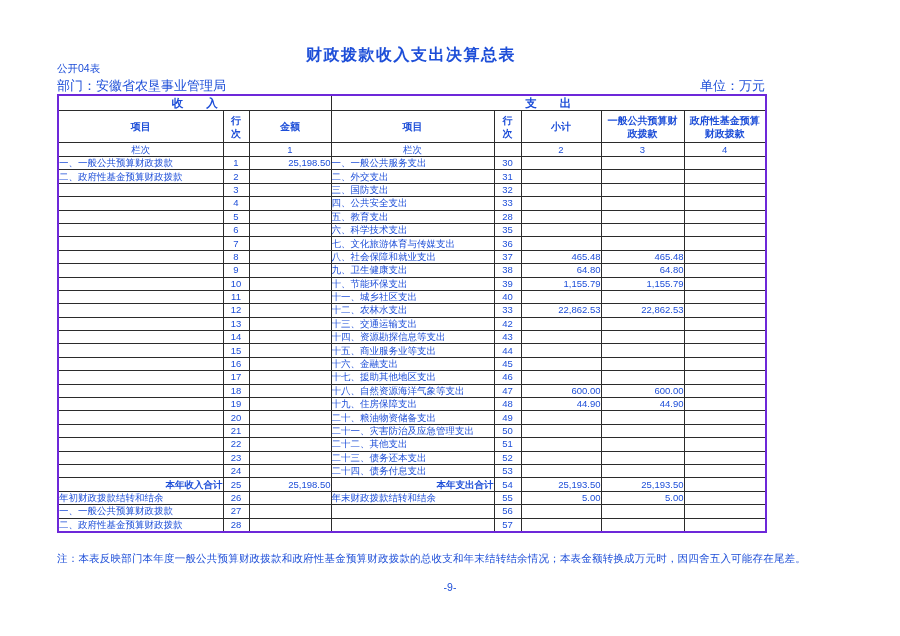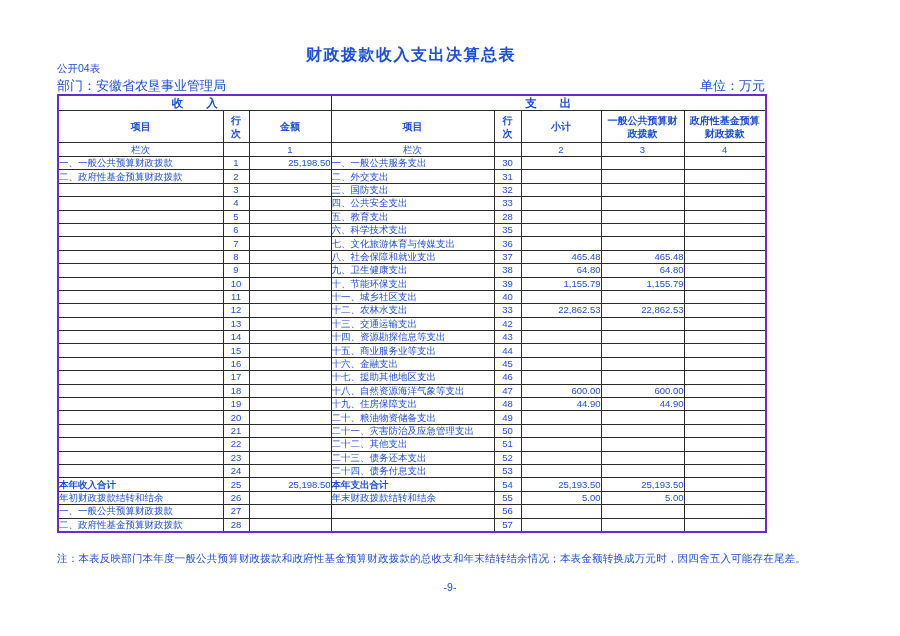--- a/index.html
+++ b/index.html
@@ -29,21 +29,21 @@
   tr.section-head td{height:14px;font-size:11.5px;font-weight:bold;text-align:center;}
   tr.col-head td{
     height:31px;font-size:10px;font-weight:bold;text-align:center;
     white-space:normal;line-height:13px;padding:0 4px;
   }
   tr.lanci td{height:13px;text-align:center;}
   tr.body-row td{height:12.4px;}
   td.item{text-align:left;padding-left:3px;}
   td.num{text-align:center;}
   td.amt{text-align:right;padding-right:3px;}
-  td.em{font-weight:bold;text-align:left;padding-left:0;}
+  td.em{font-weight:bold;text-align:right;padding-left:0;}
   .note{
     position:absolute;top:552px;left:57px;width:840px;font-size:10.5px;
     white-space:nowrap;letter-spacing:0.2px;
   }
   .pageno{
     position:absolute;top:581px;left:0;width:900px;text-align:center;font-size:10.5px;
   }
 </style>
 </head>
 <body>

